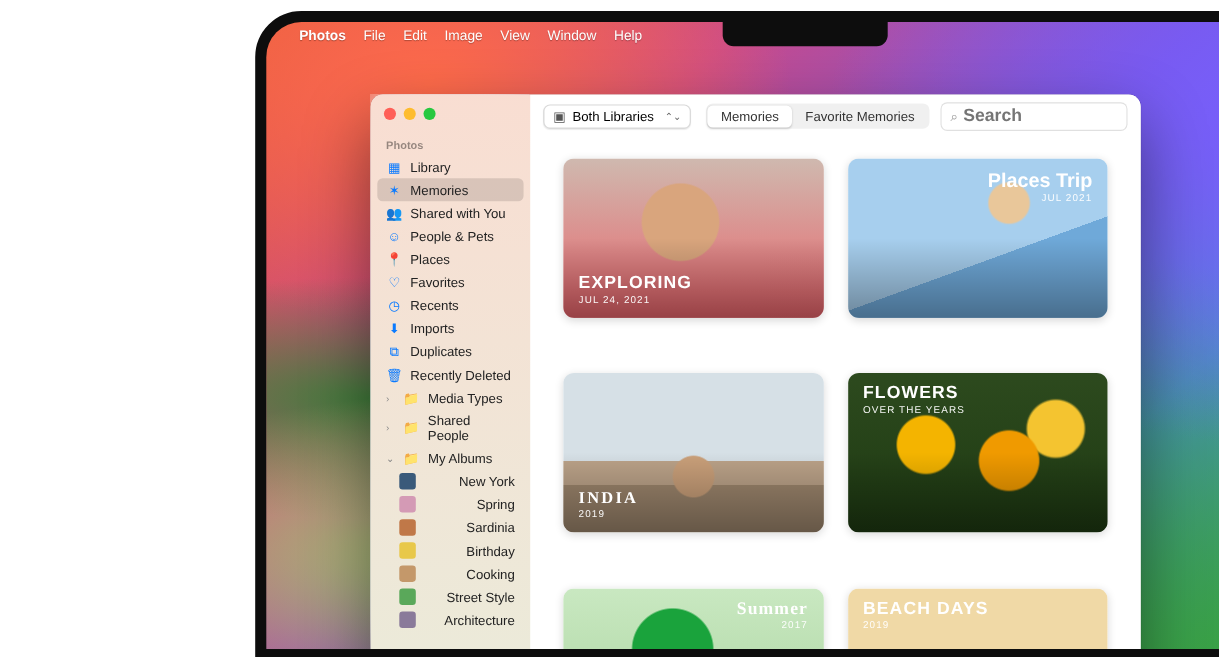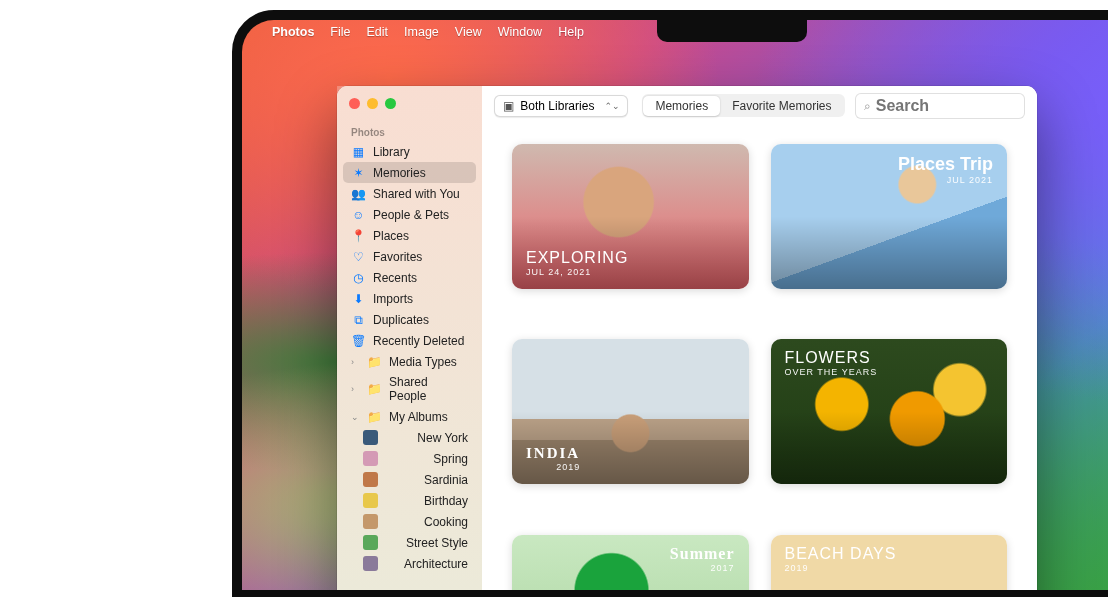--- a/index.html
+++ b/index.html
@@ -133,30 +133,30 @@
   .card {
     position:relative; height:145px; border-radius:10px;
     overflow:hidden; box-shadow: 0 2px 8px rgba(0,0,0,0.15);
     display:flex; align-items:flex-end; padding:12px 14px;
     color:#fff;
   }
   .card .overlay { position:absolute; inset:0; background:linear-gradient(transparent 50%, rgba(0,0,0,0.35)); }
   .card .txt { position:relative; z-index:1; }
   .card.topright .txt { margin-left:auto; text-align:right; align-self:flex-start; margin-top:-2px;}
   .card.topleft .txt { align-self:flex-start; margin-top:-2px;}
-  .card .title { font-weight:400; letter-spacing:1px; font-size:16px; text-transform:uppercase; }
+  .card .title { font-weight:700; letter-spacing:1px; font-size:16px; text-transform:uppercase; }
   .card .title.serif { font-family: Georgia, serif; font-weight:700; letter-spacing:2px; text-transform:uppercase; font-size:15px;}
   .card .title.italic { font-family:Georgia,serif; text-transform:none; font-weight:600;}
   .card .title.family { text-transform:none; font-weight:700; font-size:18px; letter-spacing:0;}
   .card .sub { font-size:9px; letter-spacing:1px; font-weight:400; opacity:0.95; }
 
   
   .bg1{ background: radial-gradient(circle at 45% 40%, #d9a57d 0 22%, transparent 23%), linear-gradient(#cfb9af,#e9646b); }
   .bg2{ background: radial-gradient(circle at 62% 28%, #e9c79a 0 10%, transparent 11%), linear-gradient(160deg,#a7cfee 0 60%,#6fa9d9 60%); }
-  .bg3{ background: radial-gradient(circle at 50% 65%, #caa07a 0 12%, transparent 13%), linear-gradient(#d6e0e6 0 55%, #bca389 55% 70%, #9d866d 70%); text-align: right; }
+  .bg3{ background: radial-gradient(circle at 50% 65%, #caa07a 0 12%, transparent 13%), linear-gradient(#d6e0e6 0 55%, #bca389 55% 70%, #9d866d 70%); }
   .bg4{ background: radial-gradient(circle at 30% 45%, #f4b400 0 14%, transparent 15%), radial-gradient(circle at 62% 55%, #f09a00 0 16%, transparent 17%), radial-gradient(circle at 80% 35%, #f4c430 0 12%, transparent 13%), linear-gradient(#2d4a1e,#1e3a12); }
   .bg5{ background: radial-gradient(circle at 42% 38%, #1aa33c 0 22%, transparent 23%), linear-gradient(#c9e8c1,#a9d49e); }
   .bg6{ background: radial-gradient(circle at 62% 58%, #1a1a1a 0 14%, transparent 15%), linear-gradient(180deg,#f0d9a6 0 55%, #cda766 55% 75%, #7ea3b0 75%); }
 
 </style>
 </head>
 <body>
 
 <div class="laptop-frame">
   <div class="notch"></div>

